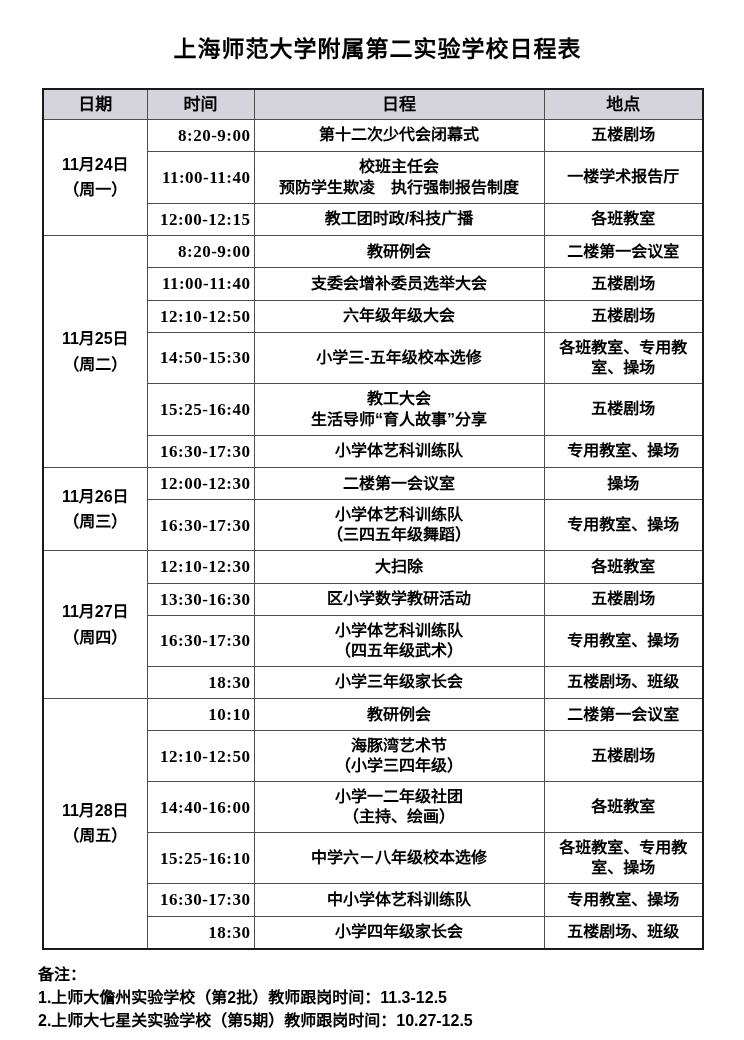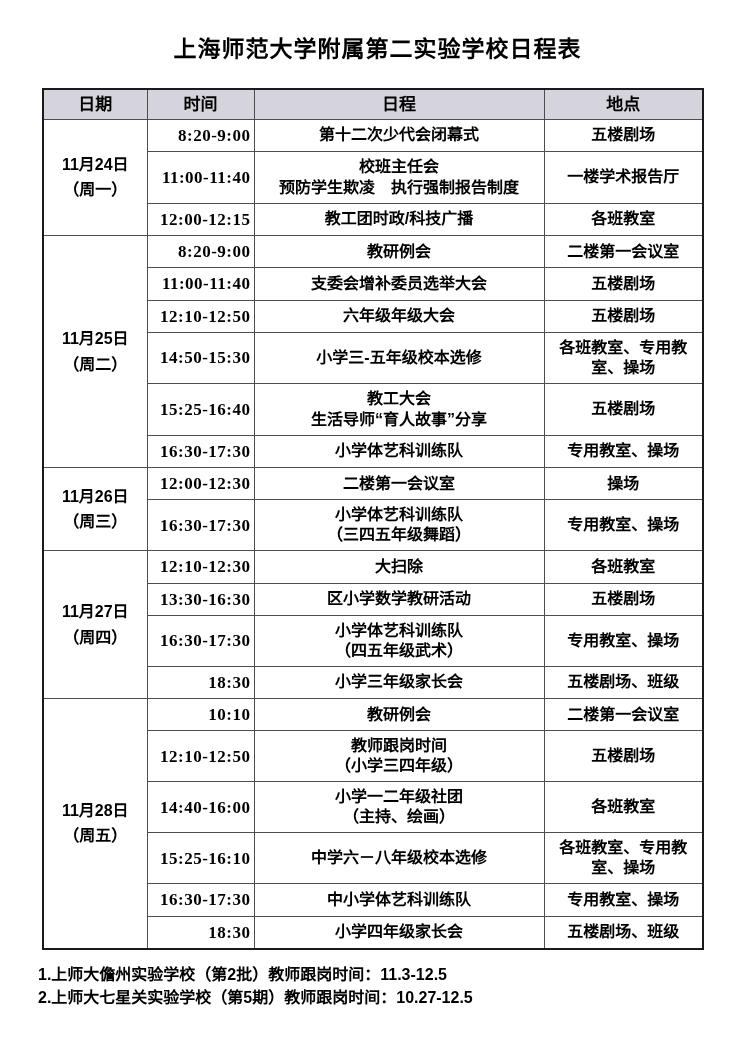--- a/index.html
+++ b/index.html
@@ -186,21 +186,21 @@
           <div>11月28日</div>
           <div>（周五）</div>
         </td>
         <td class="c-time">10:10</td>
         <td class="c-sched">教研例会</td>
         <td class="c-loc">二楼第一会议室</td>
       </tr>
       <tr>
         <td class="c-time">12:10-12:50</td>
         <td class="c-sched">
-          <div>教师跟岗时间</div>
+          <div>海豚湾艺术节</div>
           <div>（小学三四年级）</div>
         </td>
         <td class="c-loc">五楼剧场</td>
       </tr>
       <tr>
         <td class="c-time">14:40-16:00</td>
         <td class="c-sched">
           <div>小学一二年级社团</div>
           <div>（主持、绘画）</div>
         </td>
@@ -218,17 +218,18 @@
       </tr>
       <tr>
         <td class="c-time">18:30</td>
         <td class="c-sched">小学四年级家长会</td>
         <td class="c-loc">五楼剧场、班级</td>
       </tr>
     </tbody>
   </table>
 
   <div class="notes">
+    <p>备注：</p>
     <p>1.上师大儋州实验学校（第2批）教师跟岗时间：11.3-12.5</p>
     <p>2.上师大七星关实验学校（第5期）教师跟岗时间：10.27-12.5</p>
   </div>
 
 </div>
 
 </body></html>

